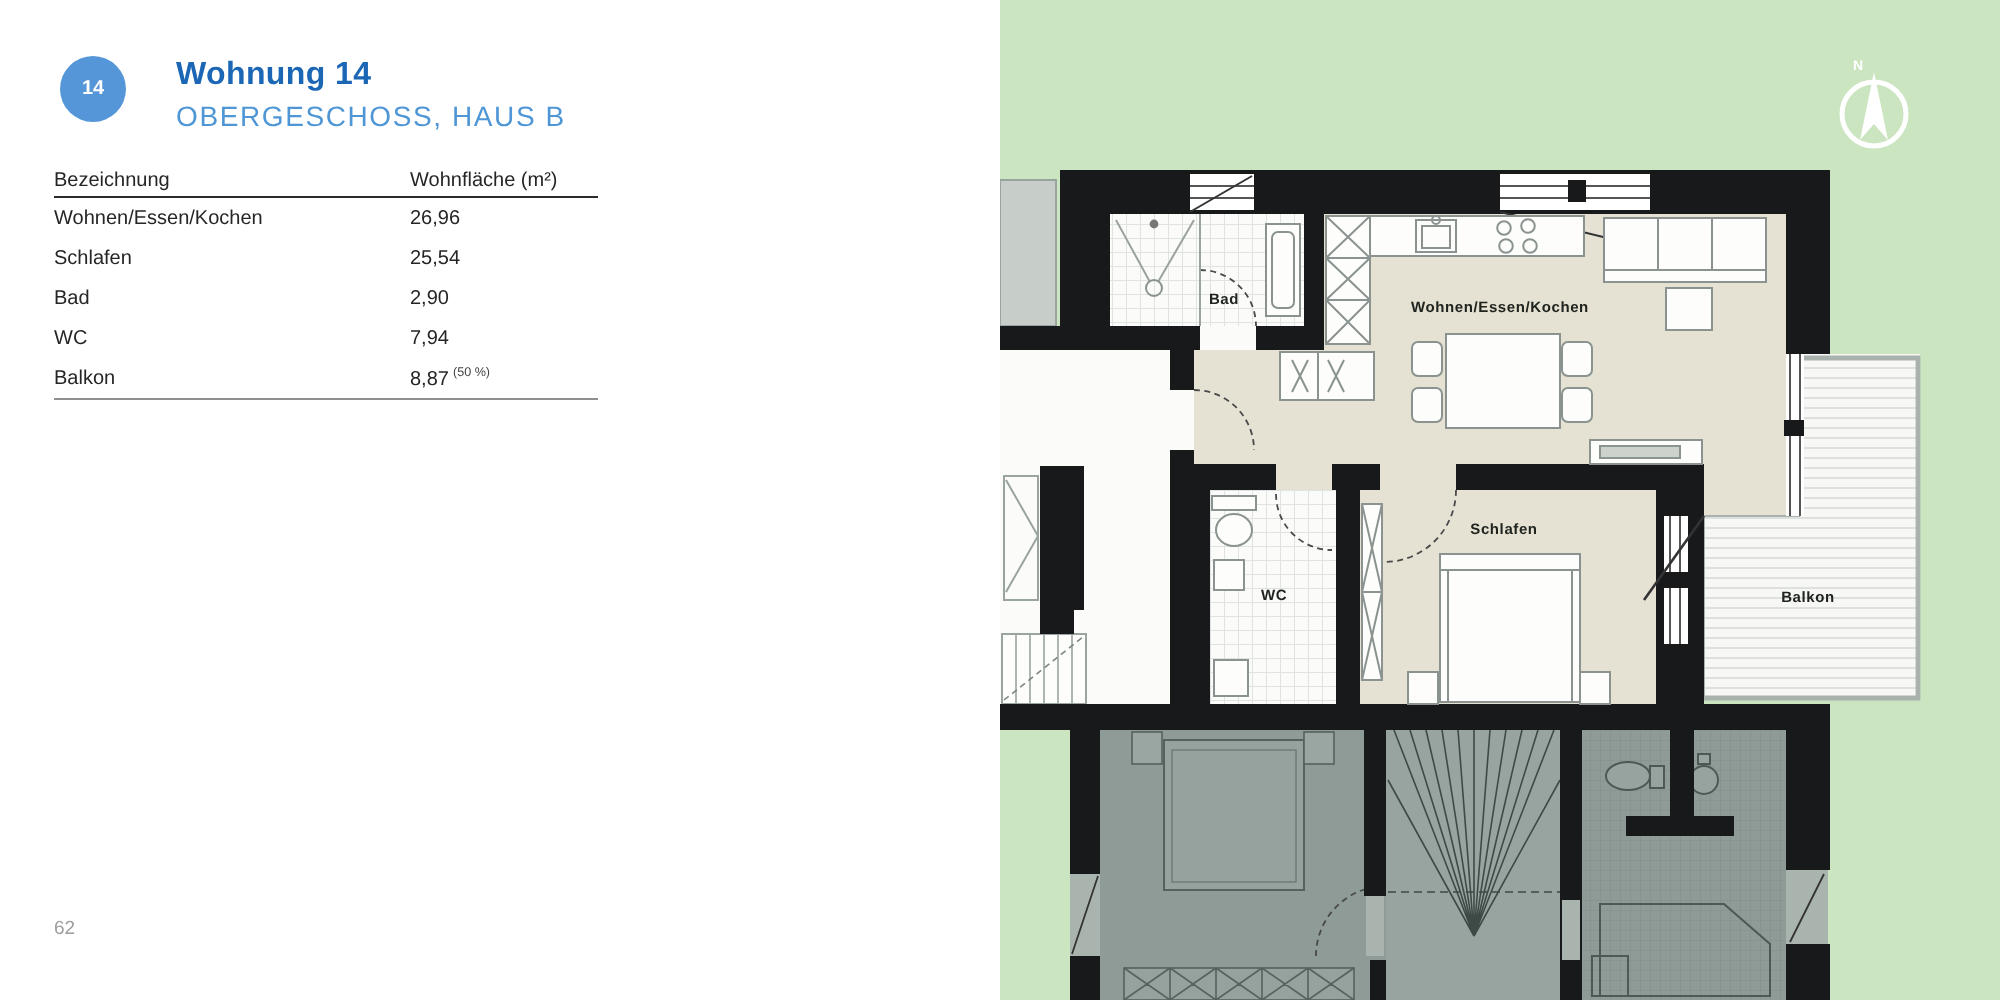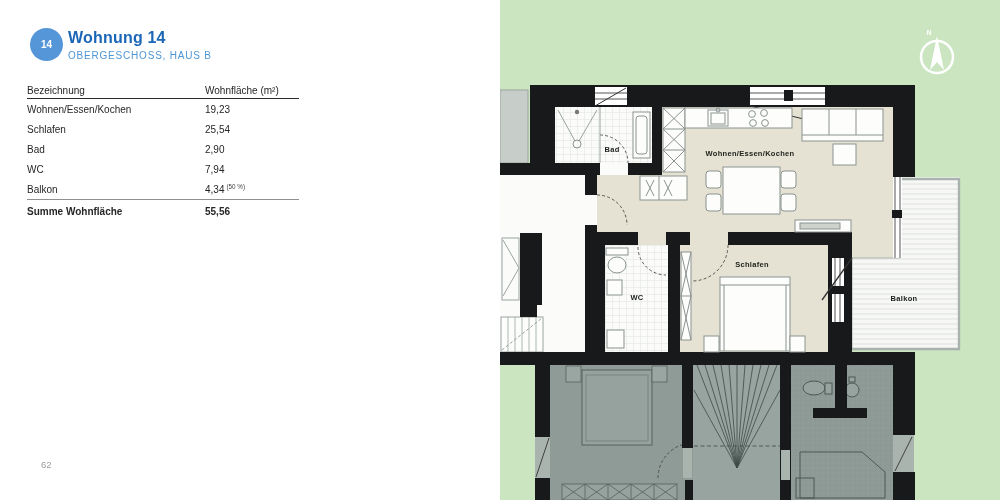--- a/index.html
+++ b/index.html
@@ -5,34 +5,34 @@
   html,body{margin:0;padding:0;}
   body{width:1000px;height:500px;overflow:hidden;background:#fff;
        font-family:"Liberation Sans",sans-serif;}
   .page{position:relative;width:1000px;height:404px;display:flex;}
 
   
   .left-panel{position:relative;width:500px;height:500px;background:#ffffff;}
   .head{position:absolute;left:30px;top:28px;display:flex;align-items:flex-start;}
   .badge{width:33px;height:33px;border-radius:50%;background:#5596d8;color:#fff;
          font-size:10px;font-weight:bold;display:flex;align-items:center;justify-content:center;}
-  .head-text{margin-left:5px;padding-top:1px;}
+  .head-text{margin-left:25px;padding-top:1px;}
   .title{color:#1b66b5;font-size:16px;font-weight:bold;letter-spacing:.2px;line-height:18px;}
-  .subtitle{color:#4e96d5;font-size:10px;letter-spacing:.8px;margin-top:3px;}
+  .subtitle{color:#4e96d5;font-size:14px;letter-spacing:.8px;margin-top:3px;}
 
   .area-table{position:absolute;left:27px;top:83px;width:272px;font-size:10px;color:#262626;}
   .t-row{display:flex;height:20px;align-items:center;}
   .t-row.header{height:15px;border-bottom:1.5px solid #2b2b2b;}
   .t-row .c1{width:178px;}
   .t-row .c2{flex:1;}
   .t-row.balkon{border-bottom:1px solid #8f8f8f;}
   .t-row.total{font-weight:bold;height:23px;}
   sup.note{font-size:6.3px;vertical-align:super;margin-left:2px;color:#444;}
 
-  .page-num{position:absolute;left:41px;top:459px;font-size:9.5px;color:#9d9d9d;}
+  .page-num{position:absolute;left:27px;top:459px;font-size:9.5px;color:#9d9d9d;}
 
   
   .right-panel{position:relative;width:500px;height:500px;}
   svg{display:block;}
   .roomlabel{font-family:"Liberation Sans",sans-serif;font-weight:bold;
              font-size:7.5px;fill:#20241f;letter-spacing:.3px;}
   .compass-n{font-family:"Liberation Sans",sans-serif;font-weight:bold;font-size:7px;fill:#fff;}
 </style>
 </head>
 <body>
@@ -48,41 +48,37 @@
       </div>
     </div>
 
     <div class="area-table">
       <div class="t-row header">
         <div class="c1">Bezeichnung</div>
         <div class="c2">Wohnfläche (m²)</div>
       </div>
       <div class="t-row">
         <div class="c1">Wohnen/Essen/Kochen</div>
-        <div class="c2">19,23</div>
+        <div class="c2">26,96</div>
       </div>
       <div class="t-row">
         <div class="c1">Schlafen</div>
         <div class="c2">25,54</div>
       </div>
       <div class="t-row">
         <div class="c1">Bad</div>
         <div class="c2">2,90</div>
       </div>
       <div class="t-row">
         <div class="c1">WC</div>
         <div class="c2">7,94</div>
       </div>
       <div class="t-row balkon">
         <div class="c1">Balkon</div>
-        <div class="c2"><span>4,34</span><sup class="note">(50 %)</sup></div>
-      </div>
-      <div class="t-row total">
-        <div class="c1">Summe Wohnfläche</div>
-        <div class="c2">55,56</div>
+        <div class="c2"><span>8,87</span><sup class="note">(50 %)</sup></div>
       </div>
     </div>
 
     <div class="page-num">62</div>
   </div>
 
   <div class="right-panel">
   <svg width="500" height="500" viewBox="0 0 500 500">
     <defs>
       <pattern id="tile7" width="7" height="7" patternUnits="userSpaceOnUse">

